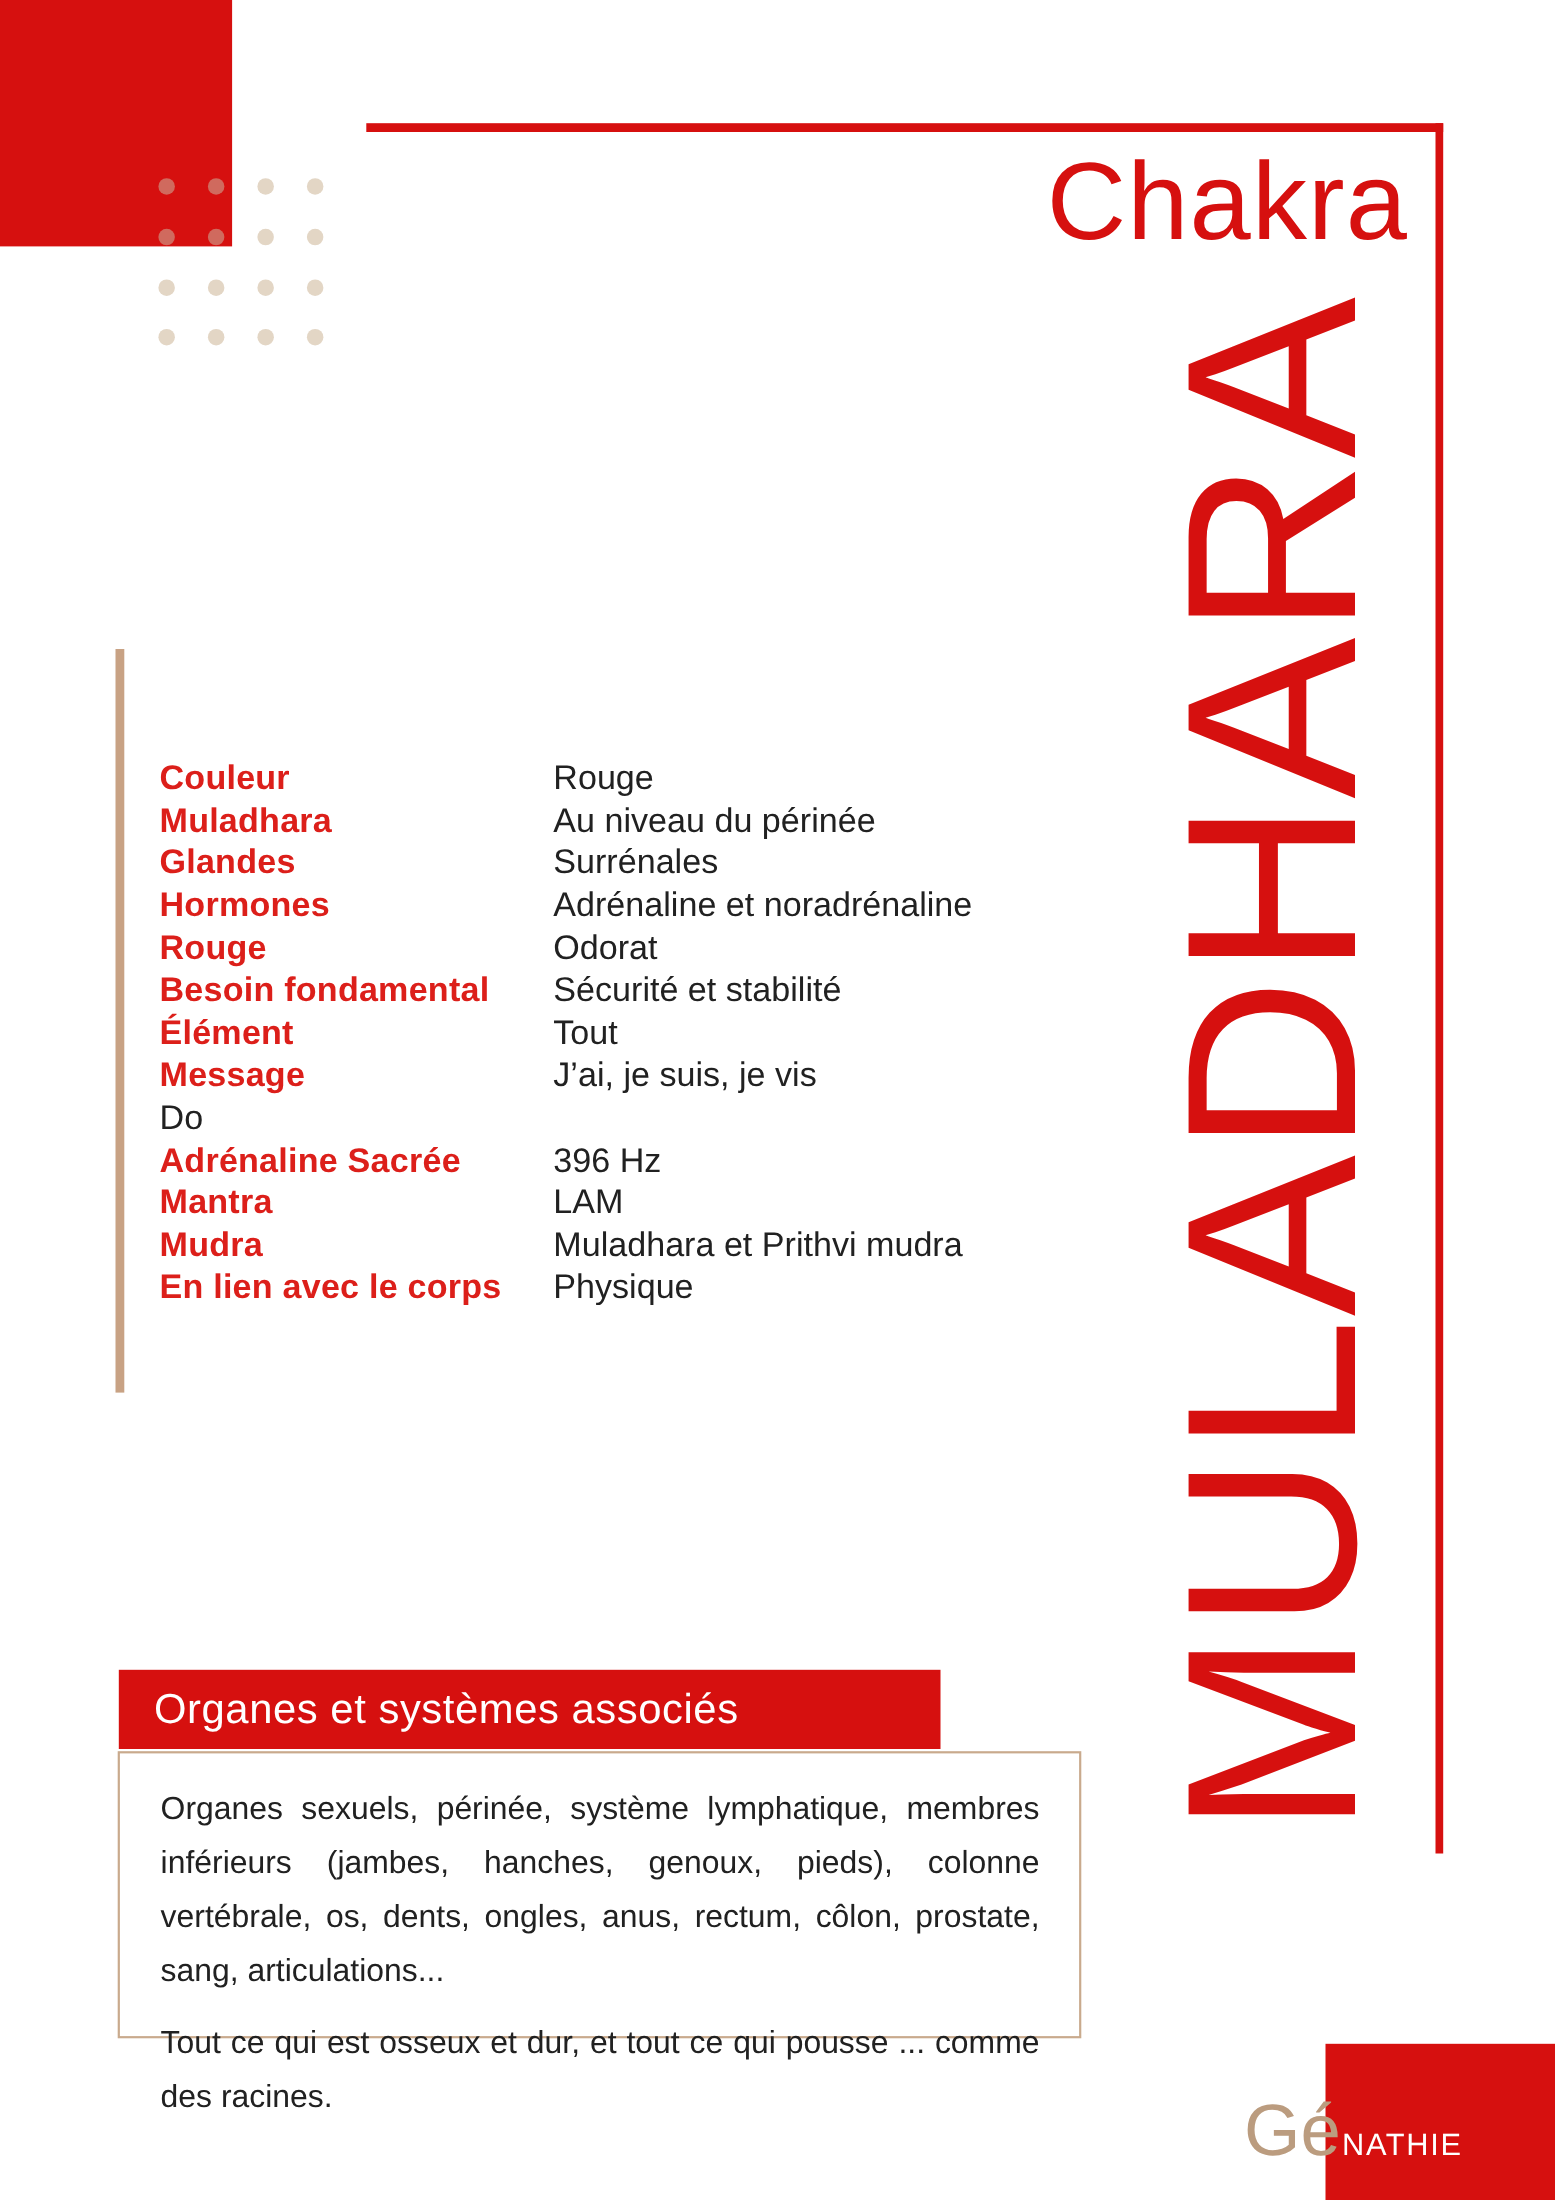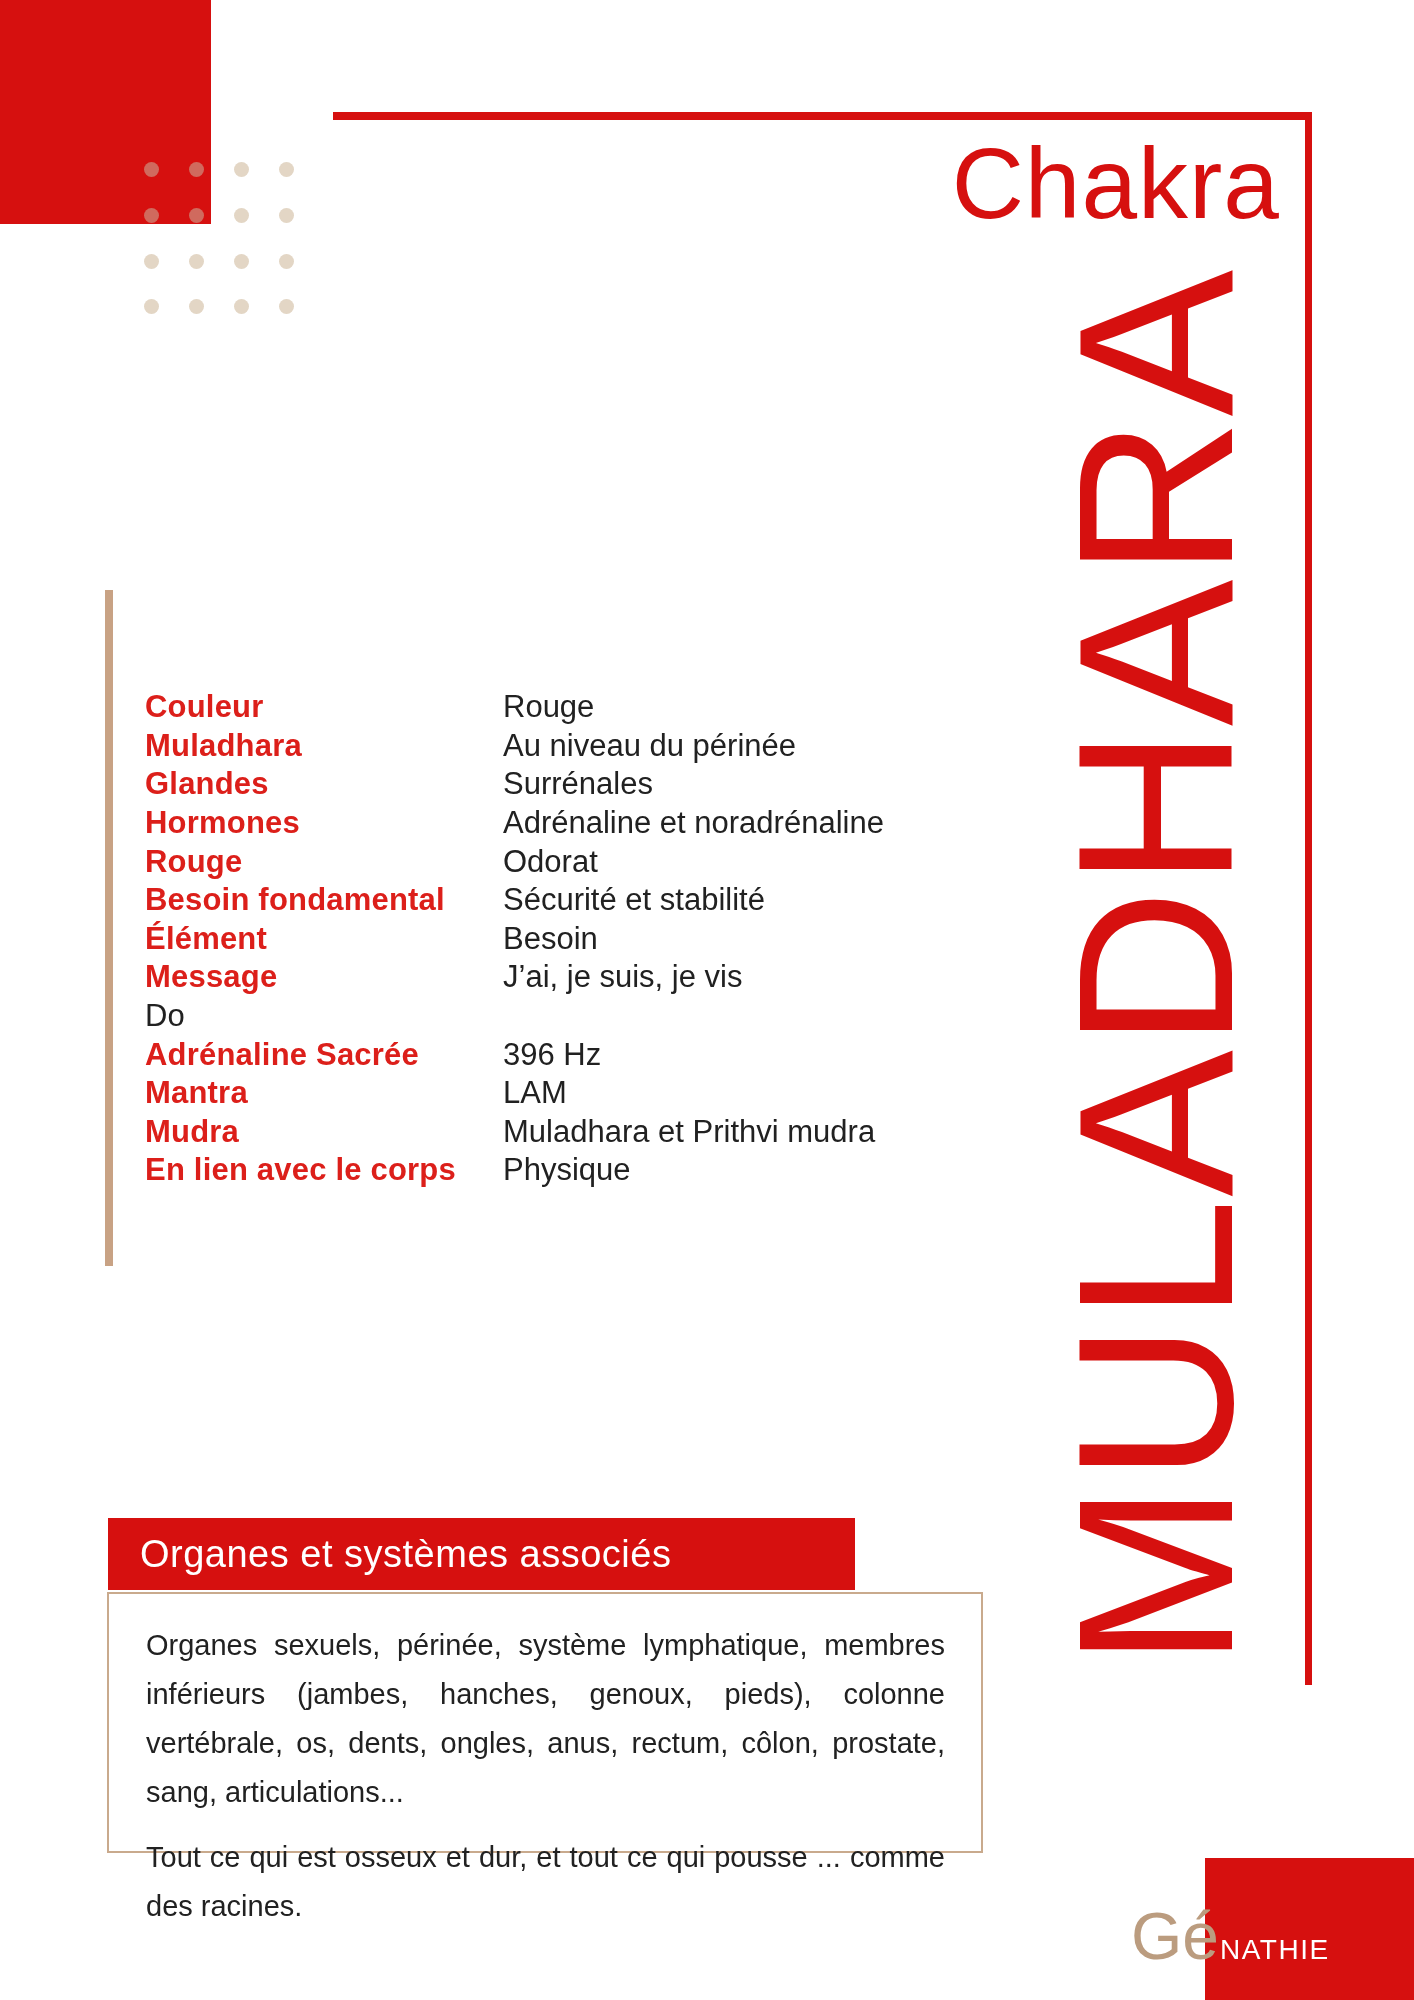--- a/index.html
+++ b/index.html
@@ -164,21 +164,21 @@
       <div class="prop-row">
         <span class="prop-label">Rouge</span>
         <span class="prop-value">Odorat</span>
       </div>
       <div class="prop-row">
         <span class="prop-label">Besoin fondamental</span>
         <span class="prop-value">Sécurité et stabilité</span>
       </div>
       <div class="prop-row">
         <span class="prop-label">Élément</span>
-        <span class="prop-value">Besoin</span>
+        <span class="prop-value">Tout</span>
       </div>
       <div class="prop-row">
         <span class="prop-label">Message</span>
         <span class="prop-value">J’ai, je suis, je vis</span>
       </div>
       <div class="prop-row">
         <span class="prop-value">Do</span>
       </div>
       <div class="prop-row">
         <span class="prop-label">Adrénaline Sacrée</span>

